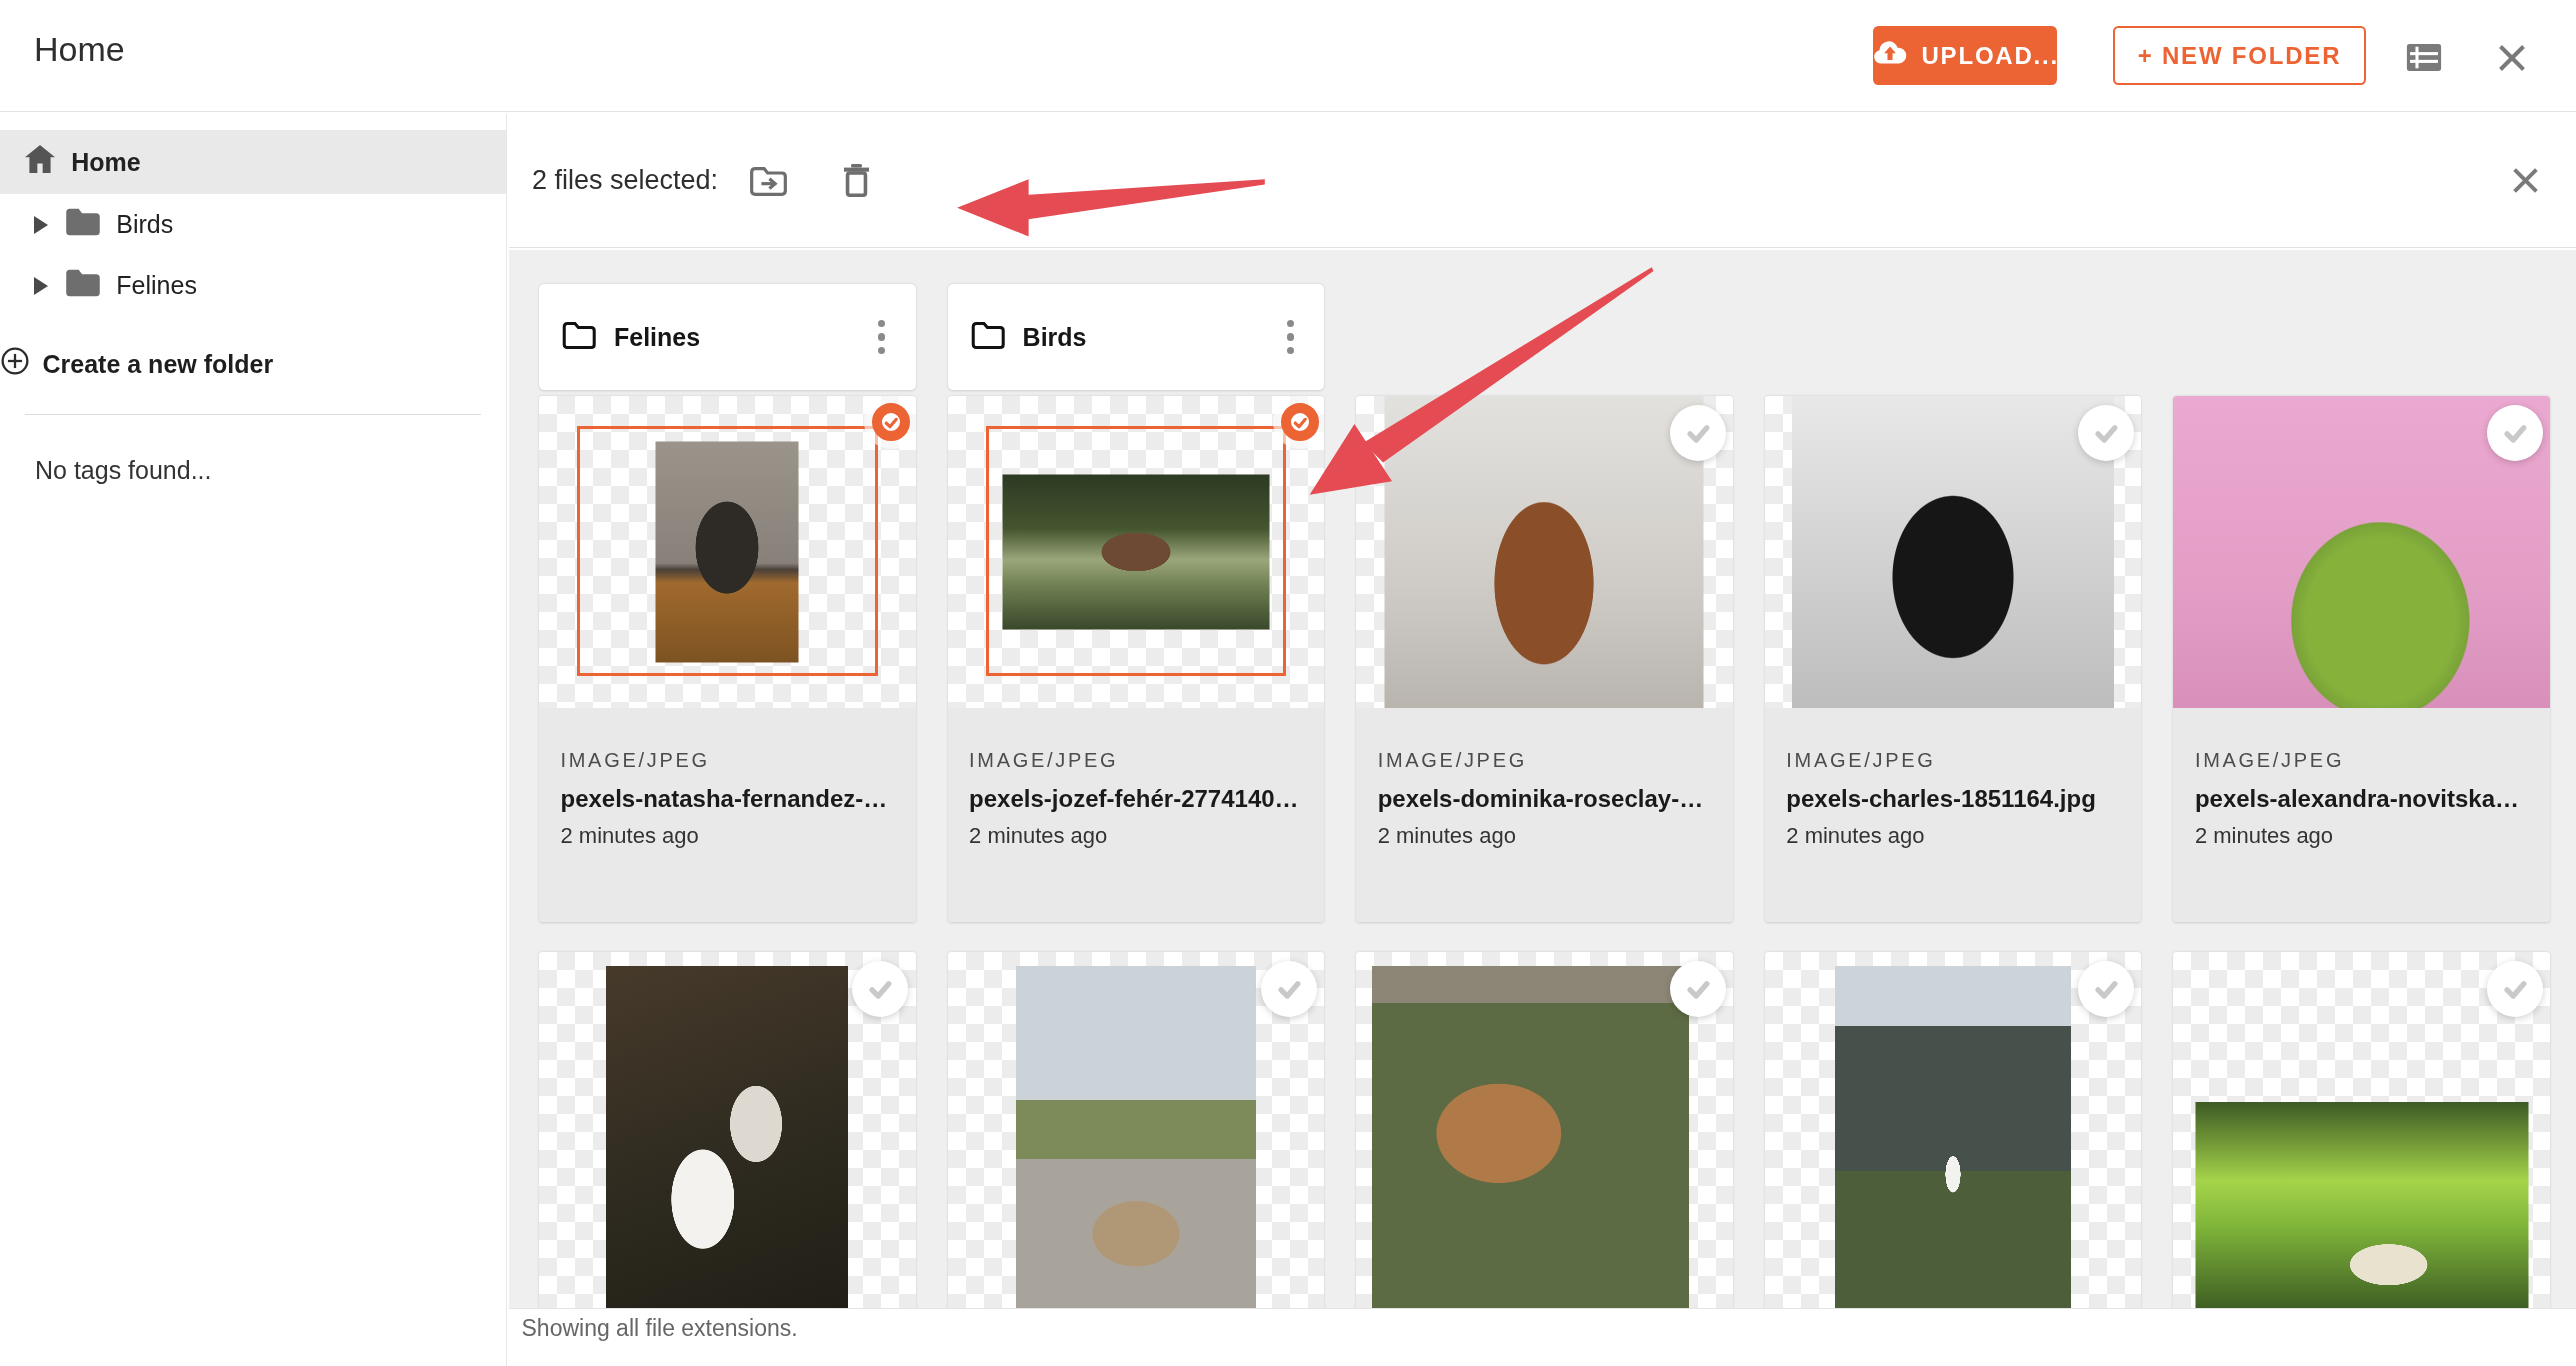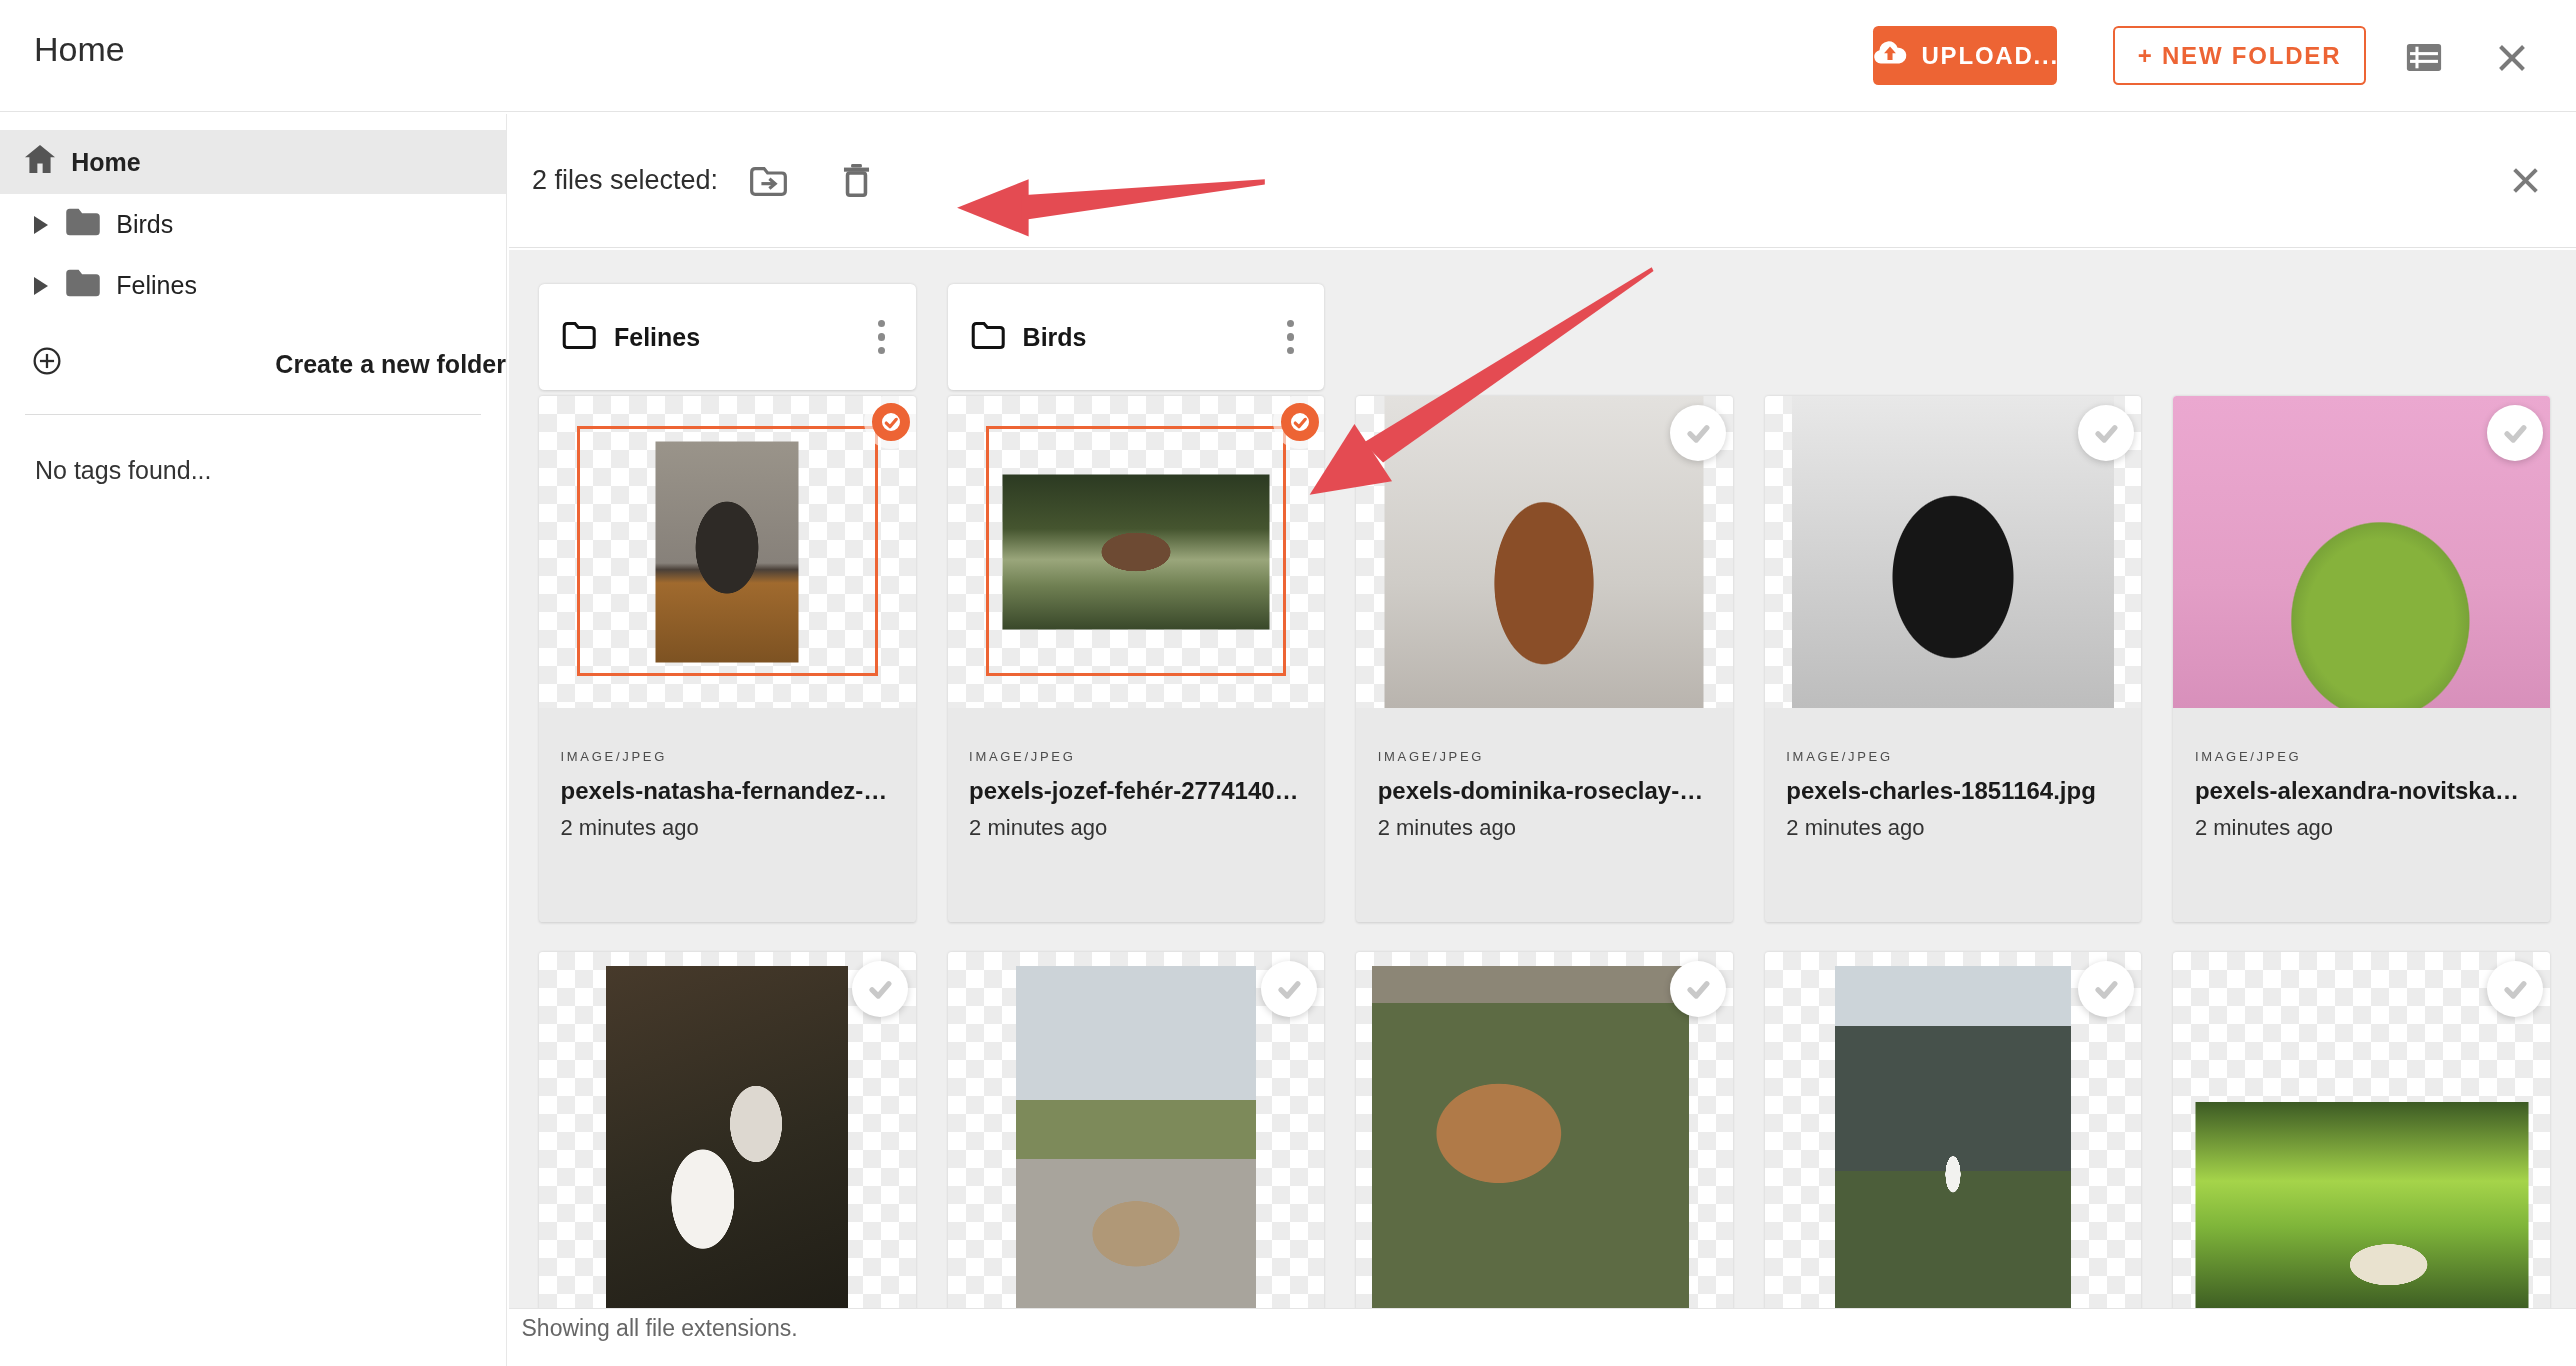--- a/index.html
+++ b/index.html
@@ -20,21 +20,21 @@
   .topbar-icon { position:absolute; top:36px; width:43px; height:43px; display:flex; align-items:center; justify-content:center; cursor:pointer; }
   .listview-btn { left:2402px; }
   .close-btn { left:2490px; }
   
   .sidebar { position:absolute; left:0; top:114px; width:507px; bottom:0; background:#fff; border-right:1.8px solid #e7e7e7; z-index:4; }
   .side-home { margin-top:16px; height:64px; background:#e9e9e9; display:flex; align-items:center; padding-left:23px; gap:14.3px; font-size:25px; font-weight:bold; color:#222; cursor:pointer; }
   .tree-row { height:61px; display:flex; align-items:center; padding-left:34px; font-size:25px; color:#222; cursor:pointer; }
   .tree-row:first-of-type { margin-top:14.3px; }
   .caret { width:0; height:0; border-left:14.3px solid #4a4a4a; border-top:9px solid transparent; border-bottom:9px solid transparent; margin-right:16px; }
   .tree-folder-icon { margin-right:14.3px; }
-  .create-row { margin-top:23px; height:50px; display:flex; align-items:center; gap:12.5px; padding-left:32px; font-size:25px; font-weight:bold; color:#1e1e1e; cursor:pointer;justify-content:space-between; }
+  .create-row { margin-top:23px; height:50px; display:flex; align-items:center; gap:12.5px; font-size:25px; font-weight:bold; color:#1e1e1e; cursor:pointer; }
   .side-divider { margin:25px 25px 0 25px; border-top:1.8px solid #dcdcdc; }
   .no-tags { margin:41px 0 0 35px; font-size:25px; color:#333; }
   
   .main { position:absolute; left:509px; top:114px; right:0; bottom:0; background:#fff; }
   .sel-toolbar { height:134px; background:#fff; border-bottom:1.8px solid #e2e2e2; display:flex; align-items:center; padding:0 27px 0 23px; }
   .sel-text { font-size:27px; color:#2e2e2e; }
   .tool-icon { width:47px; height:47px; display:flex; align-items:center; justify-content:center; cursor:pointer; }
   .move-btn { margin-left:27px; }
   .trash-btn { margin-left:41px; }
   .clear-btn { margin-left:auto; }
@@ -49,21 +49,21 @@
   .imgarea { position:relative; height:312px; overflow:hidden;
     background:conic-gradient(#ececec 0 25%, #ffffff 0 50%, #ececec 0 75%, #ffffff 0) 0 0 / 36px 36px; }
   .row2 .imgarea { height:385px; }
   .selrect { position:absolute; left:38px; right:38px; top:30px; bottom:32px; border:3.6px solid var(--accent); }
   .badge { position:absolute; top:9px; right:7.2px; width:56px; height:56px; border-radius:50%; background:#fff; color:#c9c9c9; display:flex; align-items:center; justify-content:center; box-shadow:0 1.8px 7.2px rgba(0,0,0,.18); }
   .badge.sel { top:7.2px; right:5.4px; width:38px; height:38px; border:10.7px solid var(--accent); color:var(--accent); box-shadow:0 0 0 8px rgba(255,255,255,.6); }
   .thumb { position:absolute; }
   .cx { left:50%; transform:translateX(-50%); }
   .cc { left:50%; top:50%; transform:translate(-50%,-50%); }
   .cfooter { padding:41px 21.5px 0 21.5px; height:214px; }
-  .ftype { font-size:13px; letter-spacing:2.7px; color:#4c4c4c; }
+  .ftype { font-size:20px; letter-spacing:2.7px; color:#4c4c4c; }
   .fname { margin-top:12.5px; font-size:24px; font-weight:bold; color:#1a1a1a; white-space:nowrap; overflow:hidden; text-overflow:ellipsis; }
   .ftime { margin-top:10.7px; font-size:22px; color:#333; }
   .bottombar { position:absolute; left:509px; right:0; bottom:17px; height:42px; background:#fff; border-top:1.8px solid #e4e4e4; font-size:23px; color:#666; line-height:39px; padding-left:12.5px; z-index:6; }
   .arrow-svg { position:absolute; z-index:40; pointer-events:none; }
   
   .t1 { width:143px; height:221px;
     background:radial-gradient(ellipse 52px 76px at 50% 48%, #2e2a26 0 60%, rgba(0,0,0,0) 61%),
     linear-gradient(180deg,#9a948a 0%,#87817a 55%,#4a4038 58%,#a06a2e 64%,#7d5222 100%); }
   .t2 { width:267px; height:155px;
     background:radial-gradient(ellipse 57px 32px at 50% 50%, #6d4a33 0 60%, rgba(0,0,0,0) 61%),

